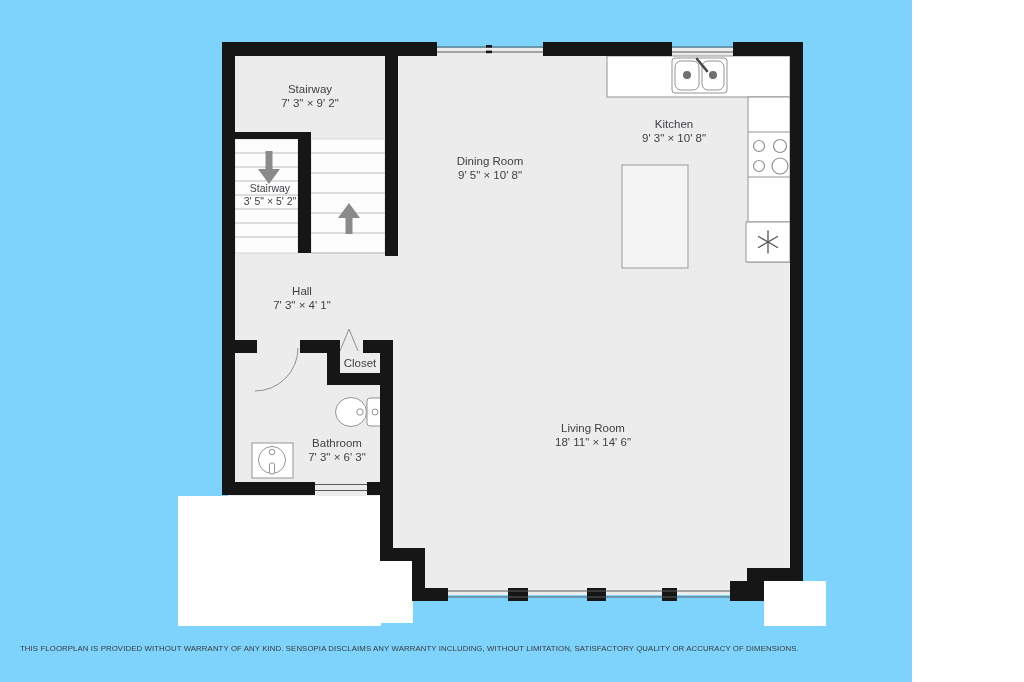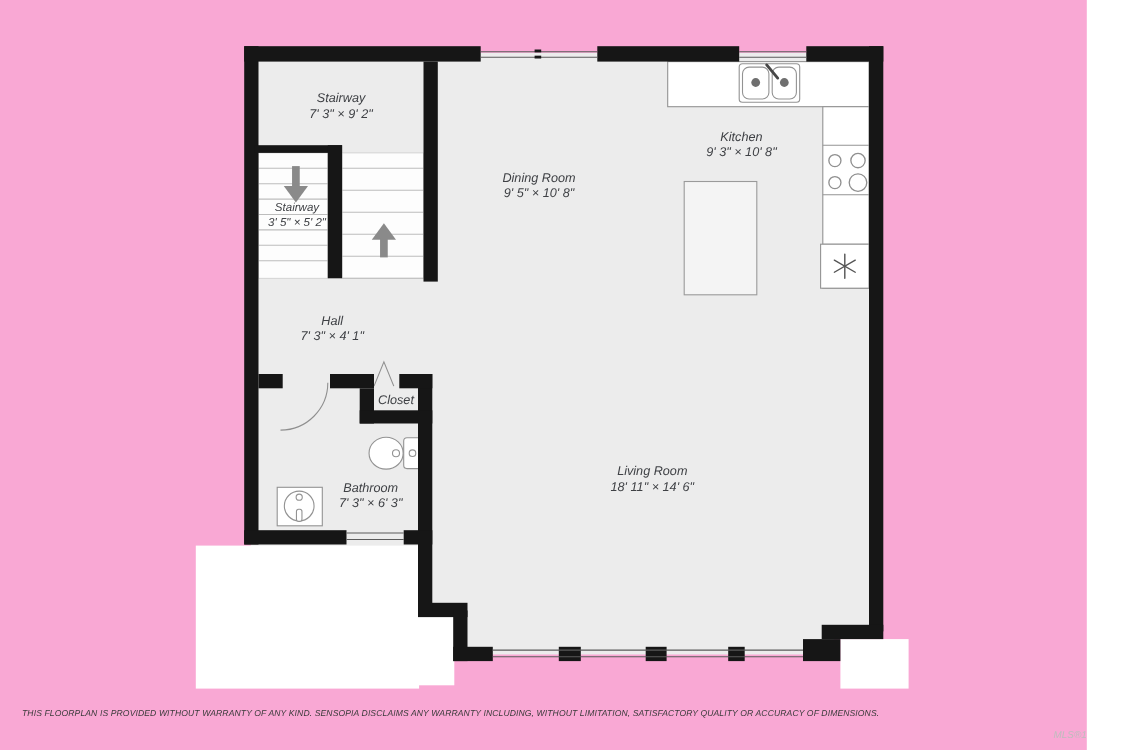--- a/index.html
+++ b/index.html
@@ -1,17 +1,17 @@
 <!DOCTYPE html>
 <html><head>
 <meta charset="utf-8">
 <style>
   html,body{margin:0;padding:0;background:#ffffff;}
-  .page{position:relative;width:988px;height:682px;background:#f9a8d4;overflow:hidden;
-        font-family:"Liberation Sans", sans-serif;font-style:italic;}
+  .page{position:relative;width:912px;height:682px;background:#7dd3fc;overflow:hidden;
+        font-family:"Liberation Sans", sans-serif;}
   svg text{font-family:"Liberation Sans", sans-serif;}
   .room-name{font-size:11.5px;fill:#3f4145;}
   .room-dims{font-size:11.5px;fill:#3f4145;}
   .room-name-small{font-size:10.5px;fill:#3f4145;}
   .room-dims-small{font-size:10.5px;fill:#3f4145;}
   .disclaimer{font-size:7.8px;fill:#3a3a3a;letter-spacing:0.1px;}
   .mls{font-size:9px;fill:#bdbdbd;}
   .wall{fill:#161616;}
   .floor{fill:#ececec;}
   .mask{fill:#ffffff;}

